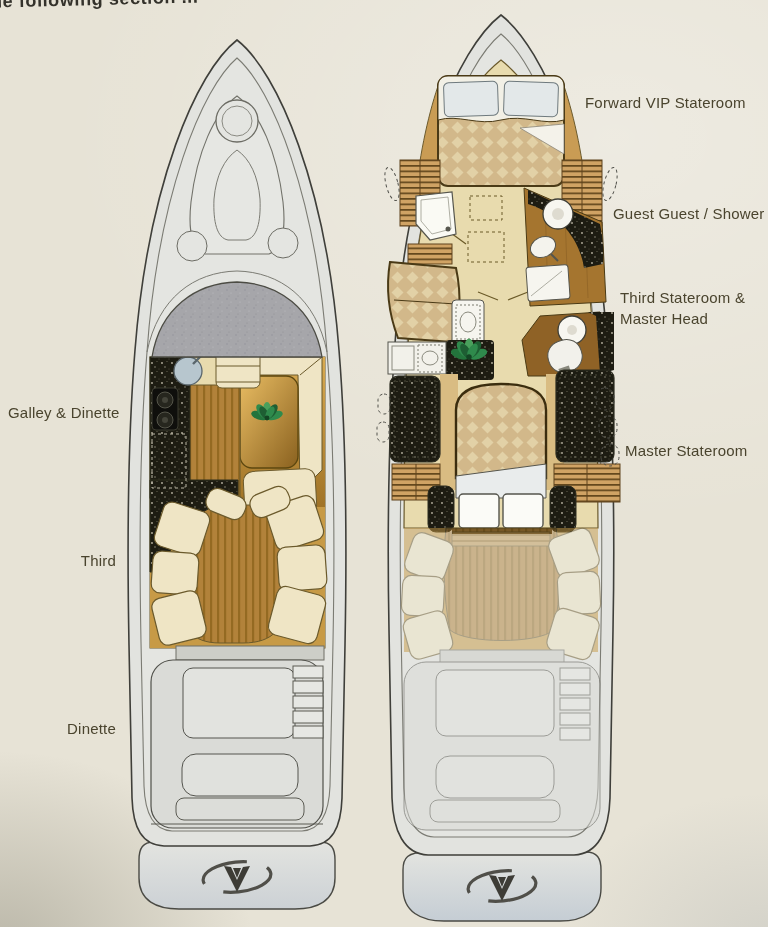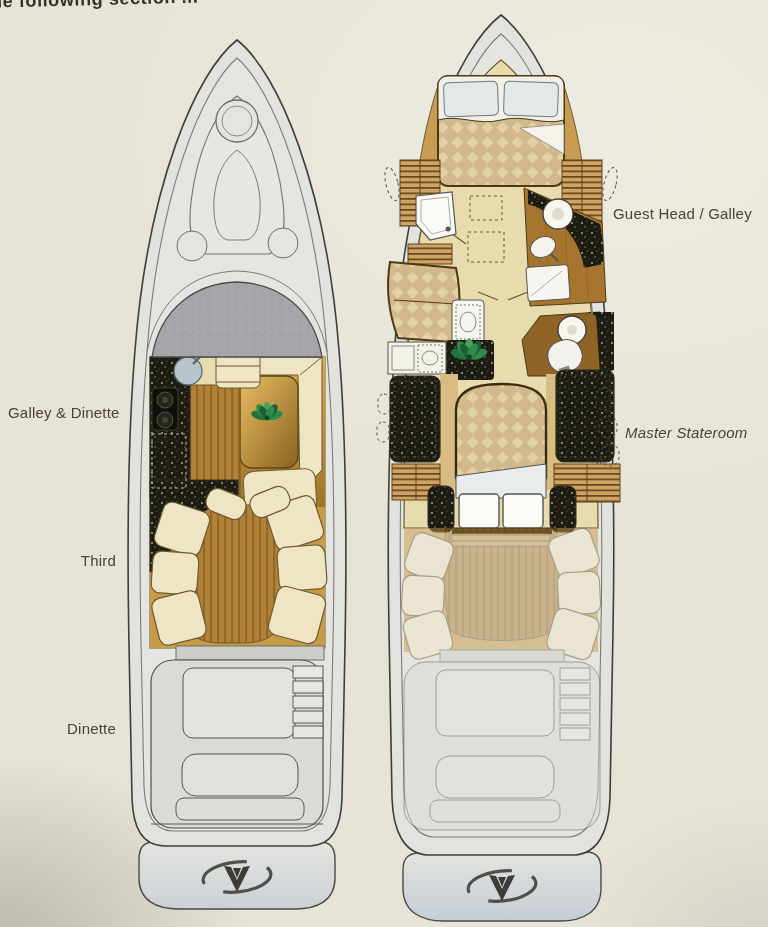--- a/index.html
+++ b/index.html
@@ -23,21 +23,21 @@
     letter-spacing:0.2px;white-space:nowrap;
   }
   .label.wrap{white-space:normal;}
   .l-left{left:8px;width:108px;text-align:right;}
   #lbl-galley{top:402px;}
   #lbl-salon{top:550px;}
   #lbl-cockpit{top:718px;}
   #lbl-vip{left:585px;top:92px;}
   #lbl-guest{left:613px;top:203px;}
   #lbl-third{left:620px;top:287px;width:140px;}
-  #lbl-master{left:625px;top:422px;font-style:italic;}
+  #lbl-master{left:625px;top:440px;}
   svg{position:absolute;left:0;top:0;}
 </style>
 </head>
 <body>
 
 <div class="page">
 
   <div class="clip-text">le following section ...</div>
 
   <svg width="768" height="927" viewBox="0 0 768 927">
@@ -315,16 +315,18 @@
         <rect x="430" y="800" width="130" height="22" rx="8" fill="#dcddd9" stroke="#5a5a52"></rect>
       </g>
 
       <use href="#vlogo" transform="translate(502,886)"></use>
     </g>
   </svg>
 
   <div class="label l-left" id="lbl-galley">Galley &amp; Dinette</div>
   <div class="label l-left" id="lbl-salon">Third</div>
   <div class="label l-left" id="lbl-cockpit">Dinette</div>
-  <div class="label" id="lbl-guest">Guest Head / Galley</div>
+  <div class="label" id="lbl-vip">Forward VIP Stateroom</div>
+  <div class="label" id="lbl-guest">Guest Guest / Shower</div>
+  <div class="label wrap" id="lbl-third">Third Stateroom &amp; Master Head</div>
   <div class="label" id="lbl-master">Master Stateroom</div>
 
 </div>
 
 </body></html>

